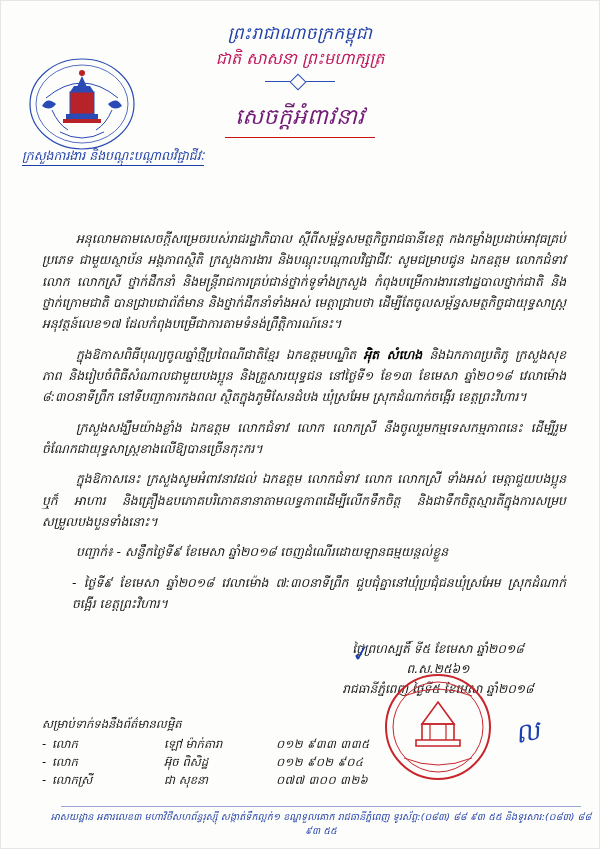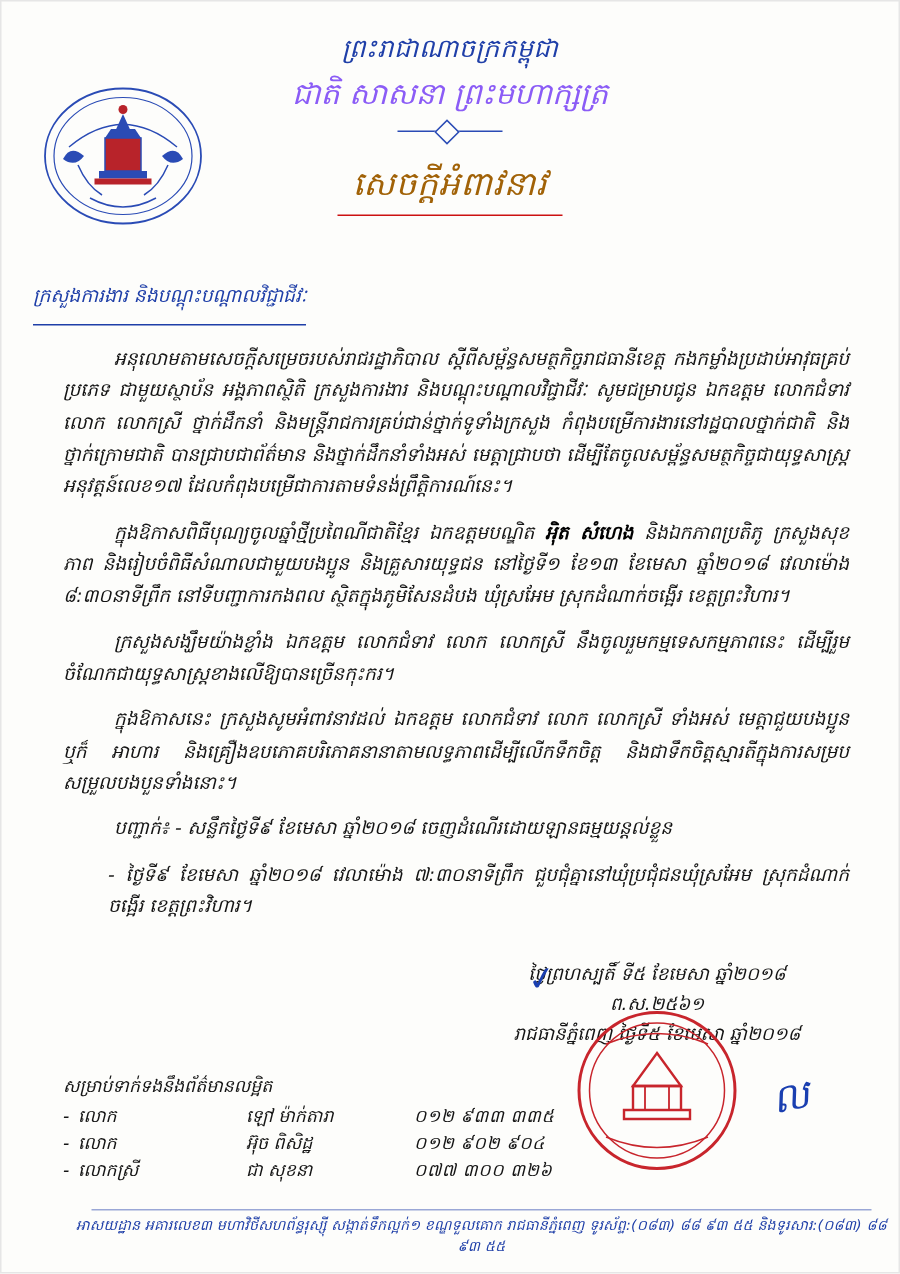--- a/index.html
+++ b/index.html
@@ -29,22 +29,22 @@
     padding-top: 22px;
     text-align: center;
   }
   .kingdom-line {
     color: #1f3fa8;
     font-size: 17px;
     letter-spacing: 0.4px;
     line-height: 1.35;
   }
   .motto-line {
-    color: #8b5cf6;
-    font-size: 20px;
+    color: #be185d;
+    font-size: 16px;
     line-height: 1.5;
     margin-top: 2px;
   }
   .motto-sep {
     margin: 4px auto 0;
     width: 70px;
     height: 12px;
     position: relative;
   }
   .motto-sep::before {
@@ -79,29 +79,28 @@
     position: absolute;
     left: 22px;
     top: 148px;
     color: #1f3fa8;
     font-size: 12.5px;
     line-height: 1.3;
   }
   .ministry .under {
     display: inline-block;
     border-bottom: 1px solid #1f3fa8;
-    padding-bottom: 11px;
-    margin-top: 41px;
+    padding-bottom: 1px;
   }
 
   
   .doc-title {
     text-align: center;
     margin-top: 16px;
-    color: #a16207;
+    color: #701a75;
     font-size: 22px;
     letter-spacing: 0.5px;
   }
   .doc-title-underline {
     width: 150px;
     height: 0;
     border-bottom: 1.3px solid #cc1111;
     margin: 2px auto 0;
   }
 

